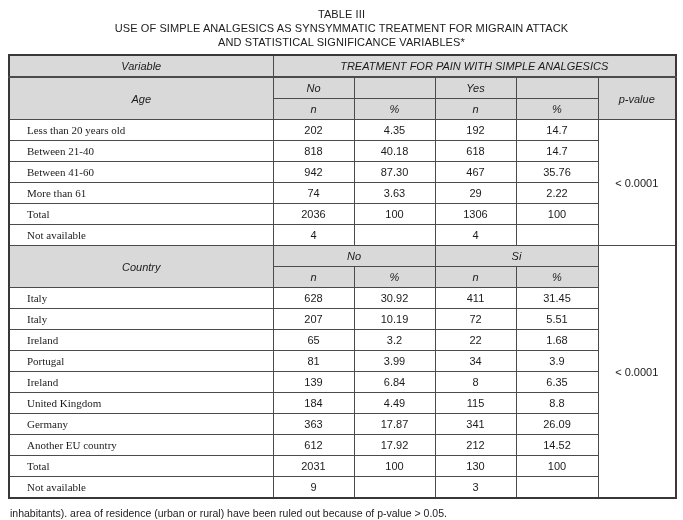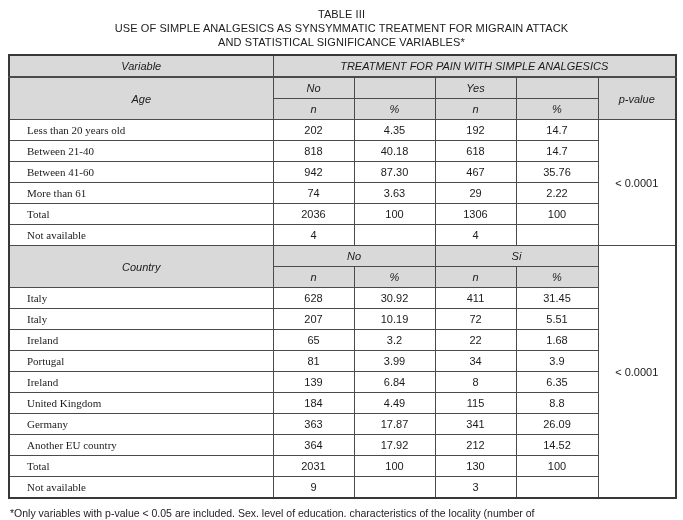--- a/index.html
+++ b/index.html
@@ -175,21 +175,21 @@
       </tr>
       <tr>
         <td class="lbl">Germany</td>
         <td>363</td>
         <td>17.87</td>
         <td>341</td>
         <td>26.09</td>
       </tr>
       <tr>
         <td class="lbl">Another EU country</td>
-        <td>364</td>
+        <td>612</td>
         <td>17.92</td>
         <td>212</td>
         <td>14.52</td>
       </tr>
       <tr>
         <td class="lbl">Total</td>
         <td>2031</td>
         <td>100</td>
         <td>130</td>
         <td>100</td>
@@ -198,17 +198,16 @@
         <td class="lbl">Not available</td>
         <td>9</td>
         <td></td>
         <td>3</td>
         <td></td>
       </tr>
     </tbody>
   </table>
 
   <div class="footnote">
-    <div>*Only variables with p-value &lt; 0.05 are included. Sex. level of education. characteristics of the locality (number of</div>
     <div>inhabitants). area of residence (urban or rural) have been ruled out because of p-value &gt; 0.05.</div>
   </div>
 
 </div>
 
 </body></html>

